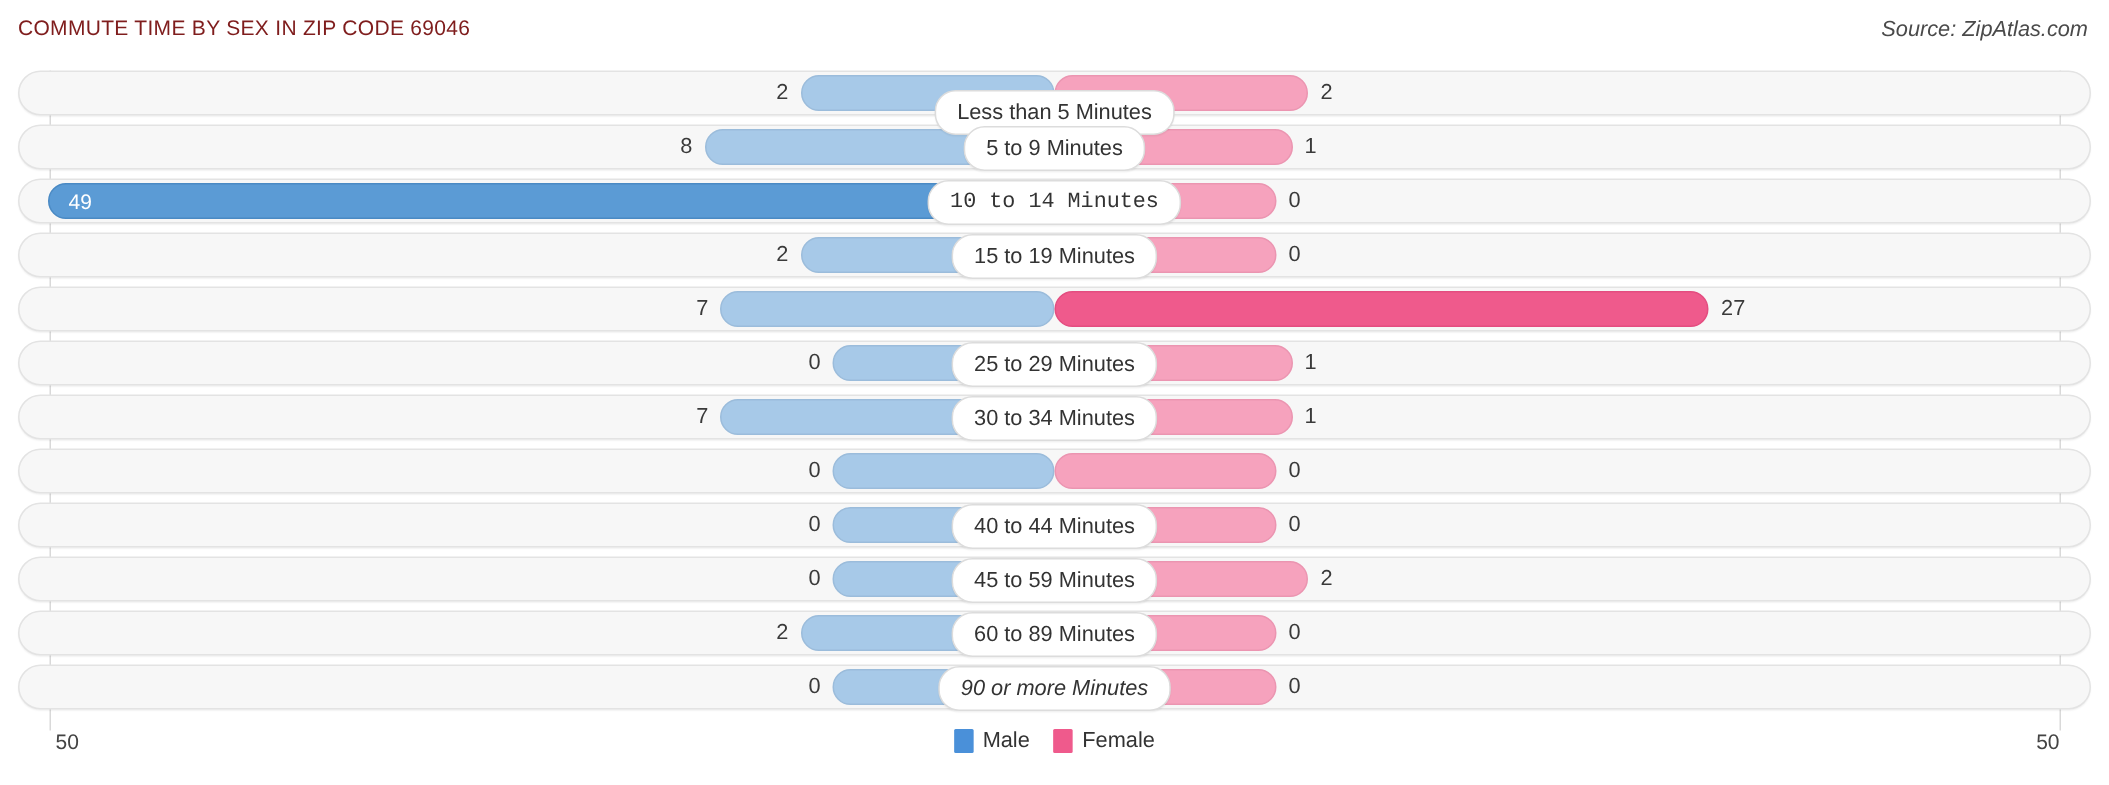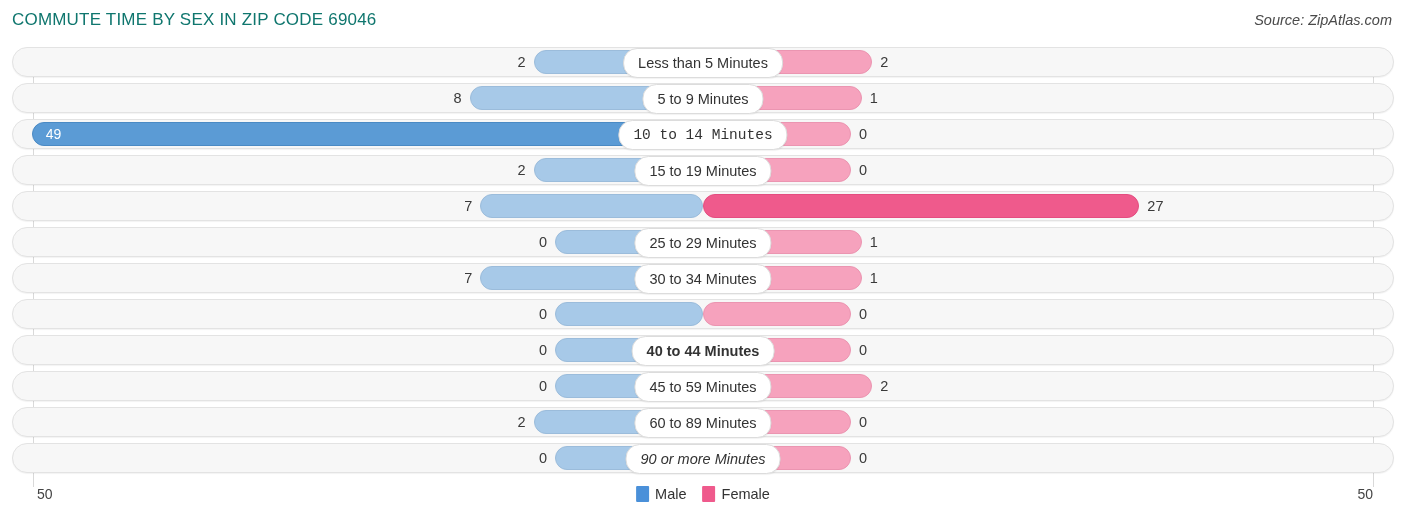--- a/index.html
+++ b/index.html
@@ -24,23 +24,23 @@
 
   
   .chart-header {
     position: relative;
     height: 44px;
   }
   .chart-title {
     position: absolute;
     left: 12px;
     top: 10px;
-    font-size: 17px;
+    font-size: 14px;
     letter-spacing: .2px;
-    color: #0f766e;
+    color: #7f1d1d;
     font-weight: 400;
     white-space: nowrap;
   }
   .chart-source {
     position: absolute;
     right: 14px;
     top: 12px;
     font-size: 14.5px;
     font-style: italic;
     color: #4a4a4a;
@@ -204,21 +204,21 @@
   <div class="plot">
     <div class="gridline left"></div>
     <div class="gridline right"></div>
     <div class="rows" id="rows">
         <div class="row">
           <div class="track"></div>
           <div class="bar male" style="left: 533.64px; width: 169.36px;"></div>
           <div class="val male" style="right: 880.36px;">2</div>
           <div class="bar female" style="left: 703px; width: 169.36px;"></div>
           <div class="val female" style="left: 880.36px;">2</div>
-          <div class="cat-pill" style="left: 703px;">Less than 5 Minutes</div>
+          <div class="cat-pill" style="left: 703px; margin-top: 12px;">Less than 5 Minutes</div>
         </div>
         <div class="row">
           <div class="track"></div>
           <div class="bar male" style="left: 469.56px; width: 233.44px;"></div>
           <div class="val male" style="right: 944.44px;">8</div>
           <div class="bar female" style="left: 703px; width: 158.68px;"></div>
           <div class="val female" style="left: 869.68px;">1</div>
           <div class="cat-pill" style="left: 703px;">5 to 9 Minutes</div>
         </div>
         <div class="row">
@@ -266,21 +266,21 @@
           <div class="val male" style="right: 859px;">0</div>
           <div class="bar female" style="left: 703px; width: 148px;"></div>
           <div class="val female" style="left: 859px;">0</div>
         </div>
         <div class="row">
           <div class="track"></div>
           <div class="bar male" style="left: 555px; width: 148px;"></div>
           <div class="val male" style="right: 859px;">0</div>
           <div class="bar female" style="left: 703px; width: 148px;"></div>
           <div class="val female" style="left: 859px;">0</div>
-          <div class="cat-pill" style="left: 703px; font-weight: bold;">40 to 44 Minutes</div>
+          <div class="cat-pill" style="left: 703px;">40 to 44 Minutes</div>
         </div>
         <div class="row">
           <div class="track"></div>
           <div class="bar male" style="left: 555px; width: 148px;"></div>
           <div class="val male" style="right: 859px;">0</div>
           <div class="bar female" style="left: 703px; width: 169.36px;"></div>
           <div class="val female" style="left: 880.36px;">2</div>
           <div class="cat-pill" style="left: 703px;">45 to 59 Minutes</div>
         </div>
         <div class="row">

